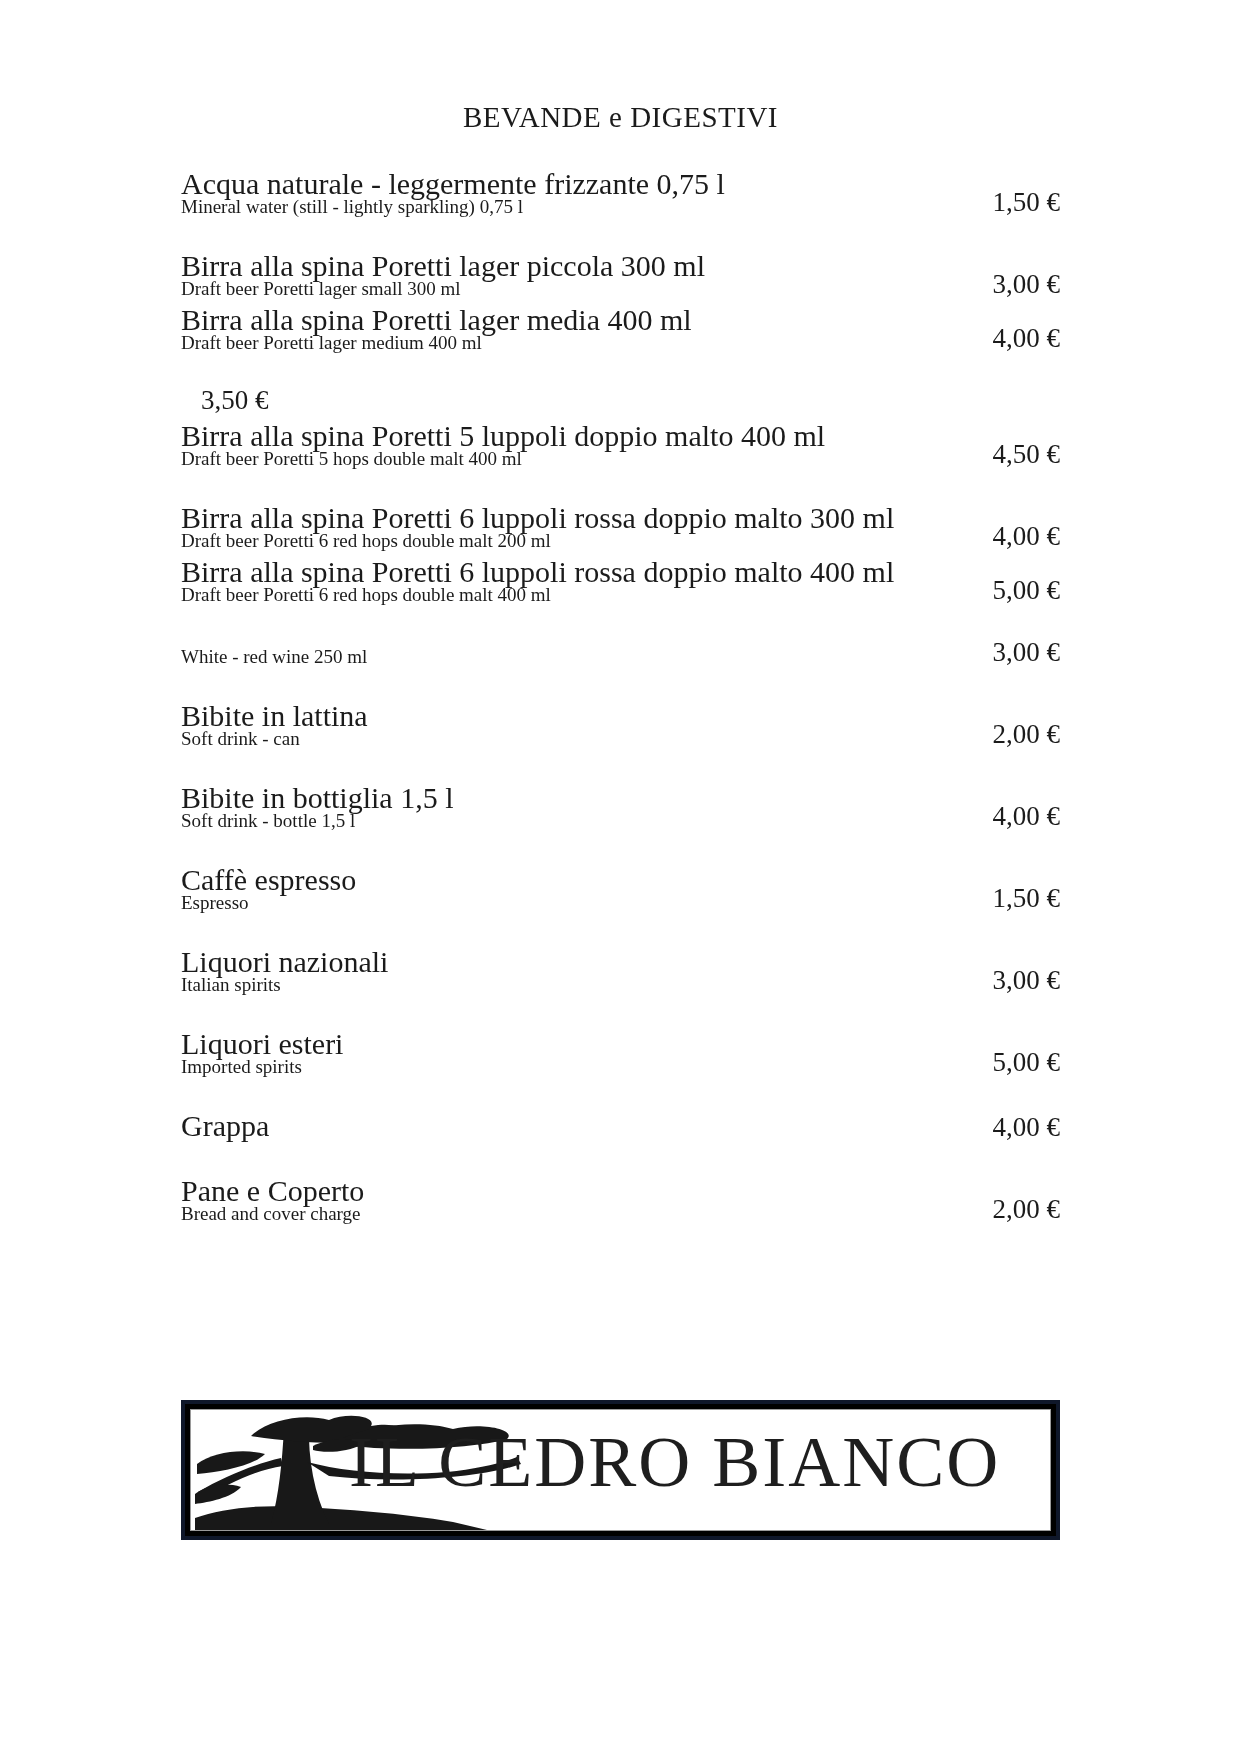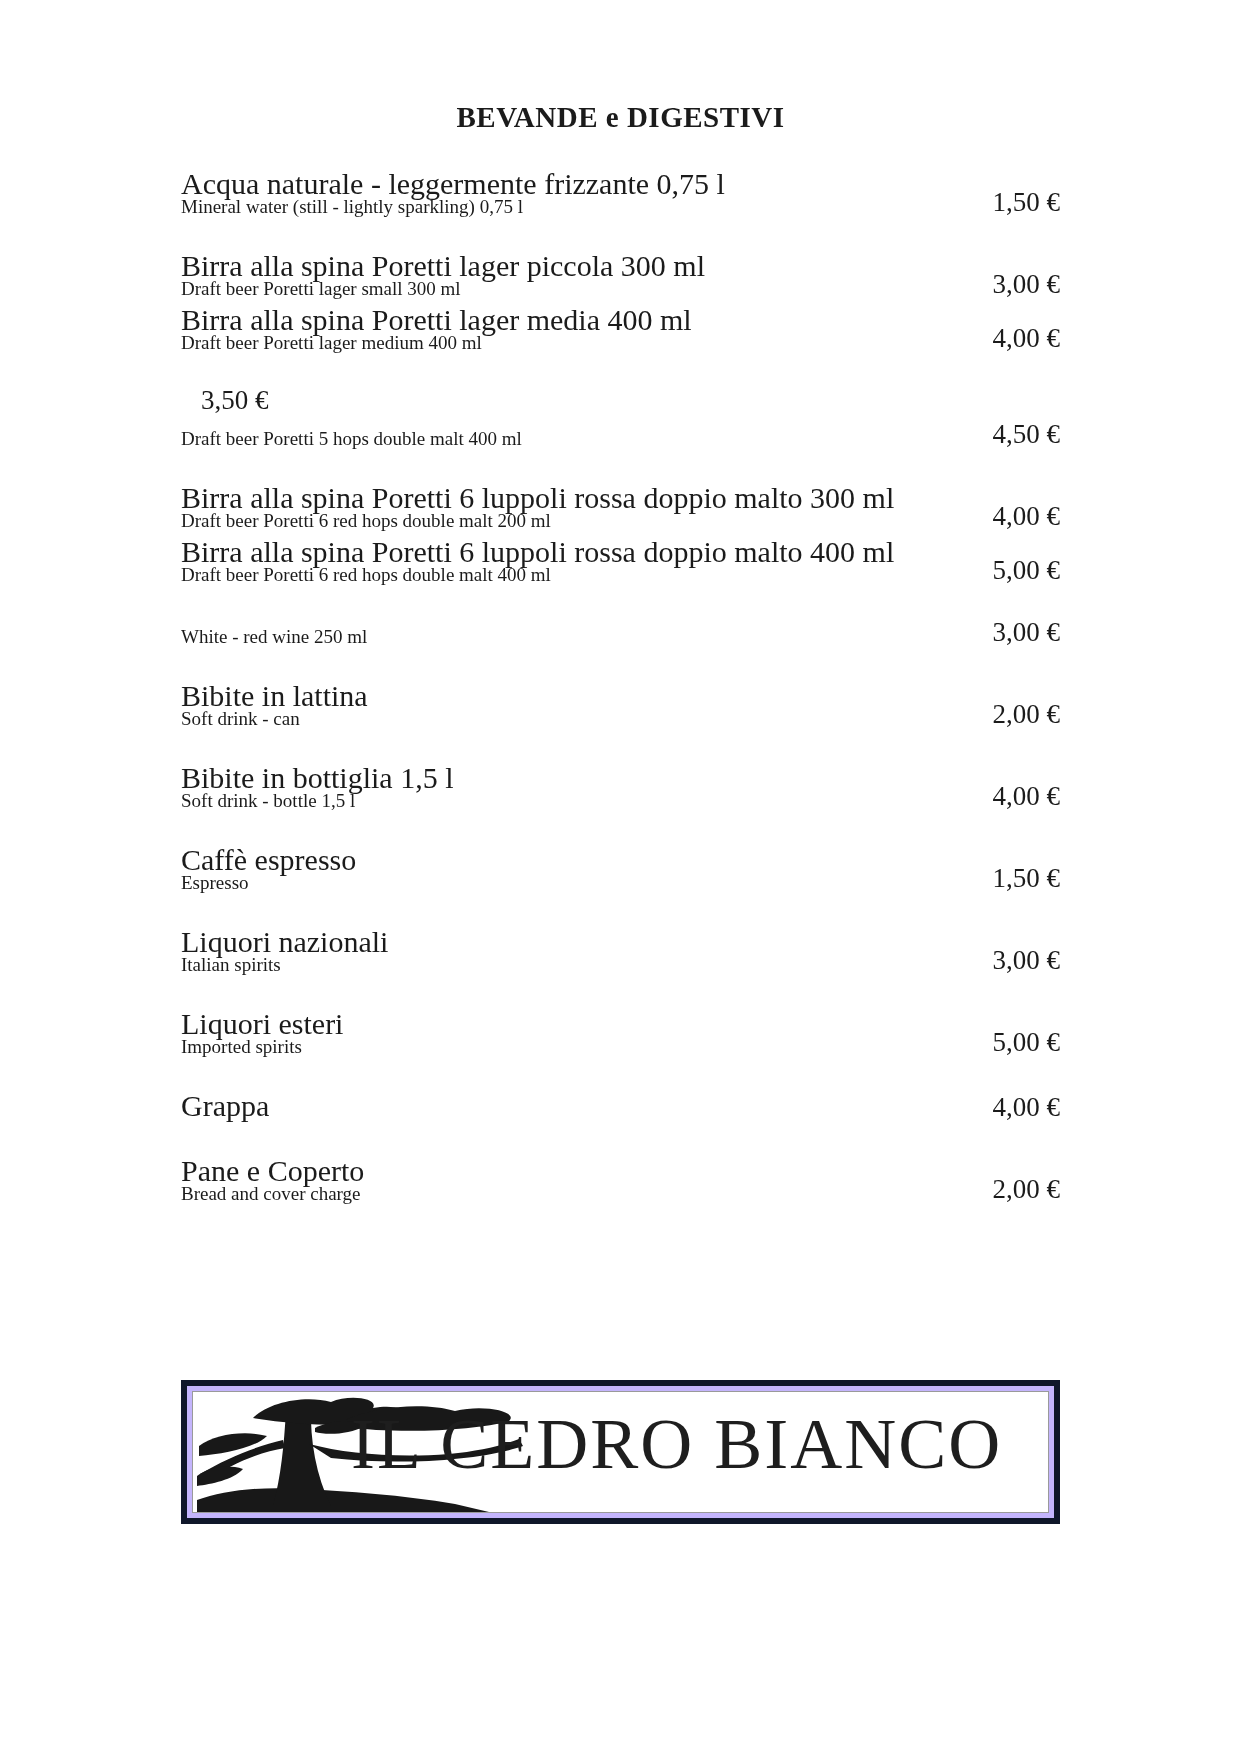--- a/index.html
+++ b/index.html
@@ -17,21 +17,21 @@
   }
   .page {
     box-sizing: border-box;
     width: 1241px;
     height: 1755px;
     padding: 100px 181px 0 181px;
   }
   .title {
     margin: 0 0 35px 0;
     font-size: 29px;
-    font-weight: bold;
+    font-weight: normal;
     line-height: 34px;
     text-align: center;
     letter-spacing: 0.5px;
   }
   .menu-group {
     margin-bottom: 36px;
   }
   .menu-item {
     display: flex;
     justify-content: space-between;
@@ -52,23 +52,23 @@
     white-space: nowrap;
   }
   .item-price {
     font-size: 27px;
     line-height: 26px;
     white-space: nowrap;
     padding-left: 20px;
   }
   .logo-frame {
     margin-top: 178px;
-    border: 6px solid #0f172a;
+    border: 4px solid #0f172a;
     padding: 5px;
-    background: #c4b5fd;
+    background: #000000;
   }
   .logo-banner {
     position: relative;
     height: 120px;
     background: #ffffff;
     border: 1px solid #9a9a9a;
     overflow: hidden;
   }
   .tree-icon {
     position: absolute;
@@ -120,20 +120,21 @@
     </div>
     <div class="item-price">4,00 €</div>
   </div>
       </div>
       <div class="menu-group">
         <div class="menu-item">
     <div class="item-price">3,50 €</div>
   </div>
         <div class="menu-item">
     <div class="item-text">
+      <div class="item-name">Birra alla spina Poretti 5 luppoli doppio malto 400 ml</div>
       <div class="item-sub">Draft beer Poretti 5 hops double malt 400 ml</div>
     </div>
     <div class="item-price">4,50 €</div>
   </div>
       </div>
       <div class="menu-group">
         <div class="menu-item">
     <div class="item-text">
       <div class="item-name">Birra alla spina Poretti 6 luppoli rossa doppio malto 300 ml</div>
       <div class="item-sub">Draft beer Poretti 6 red hops double malt 200 ml</div>

